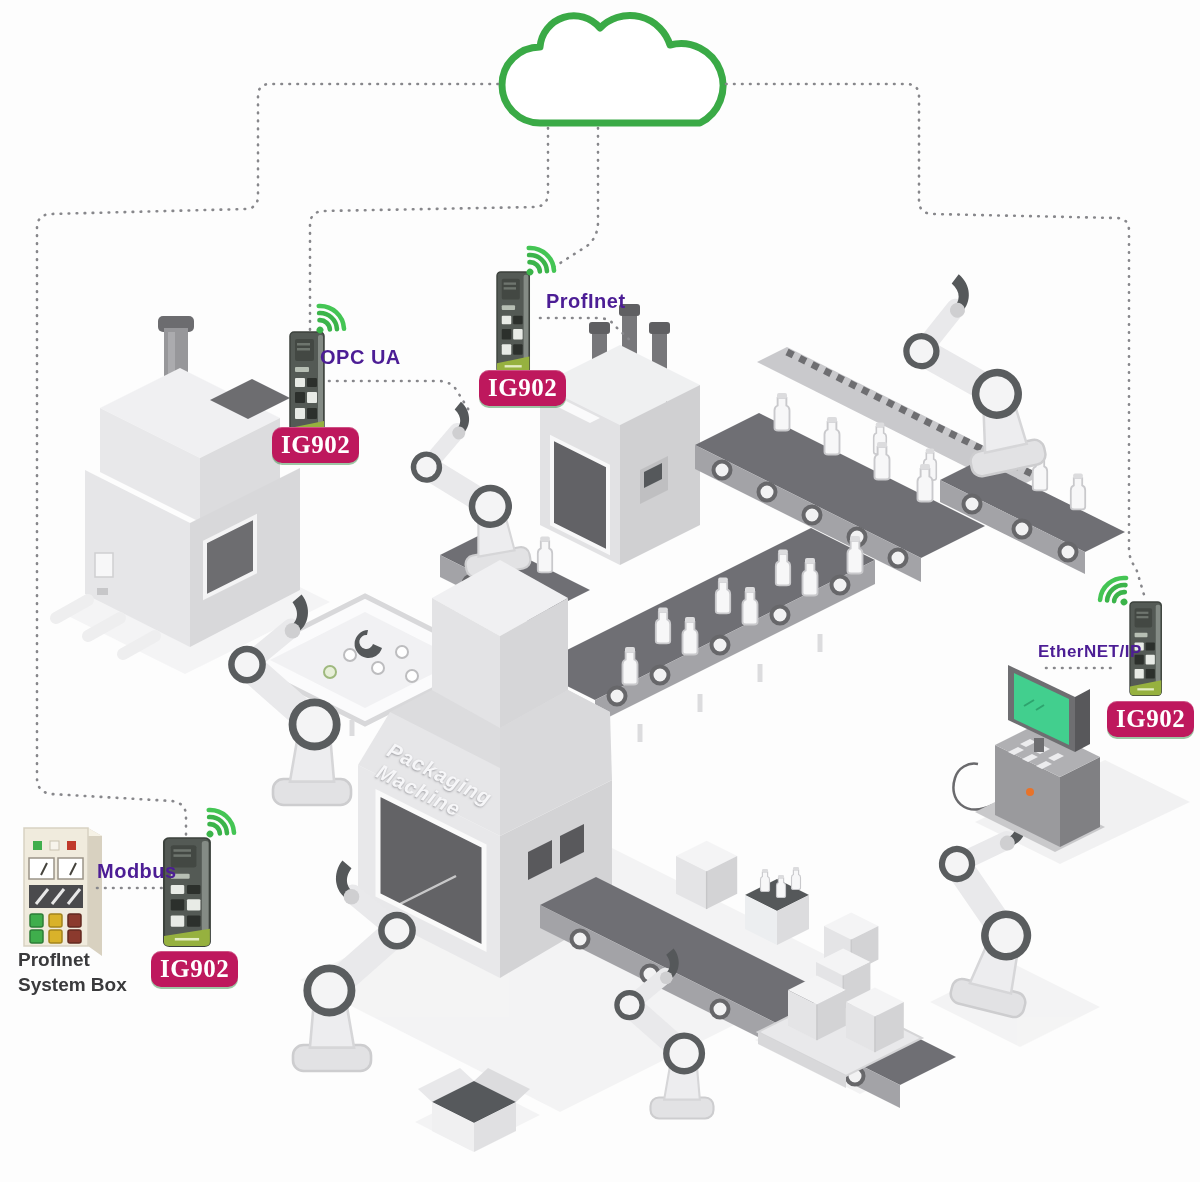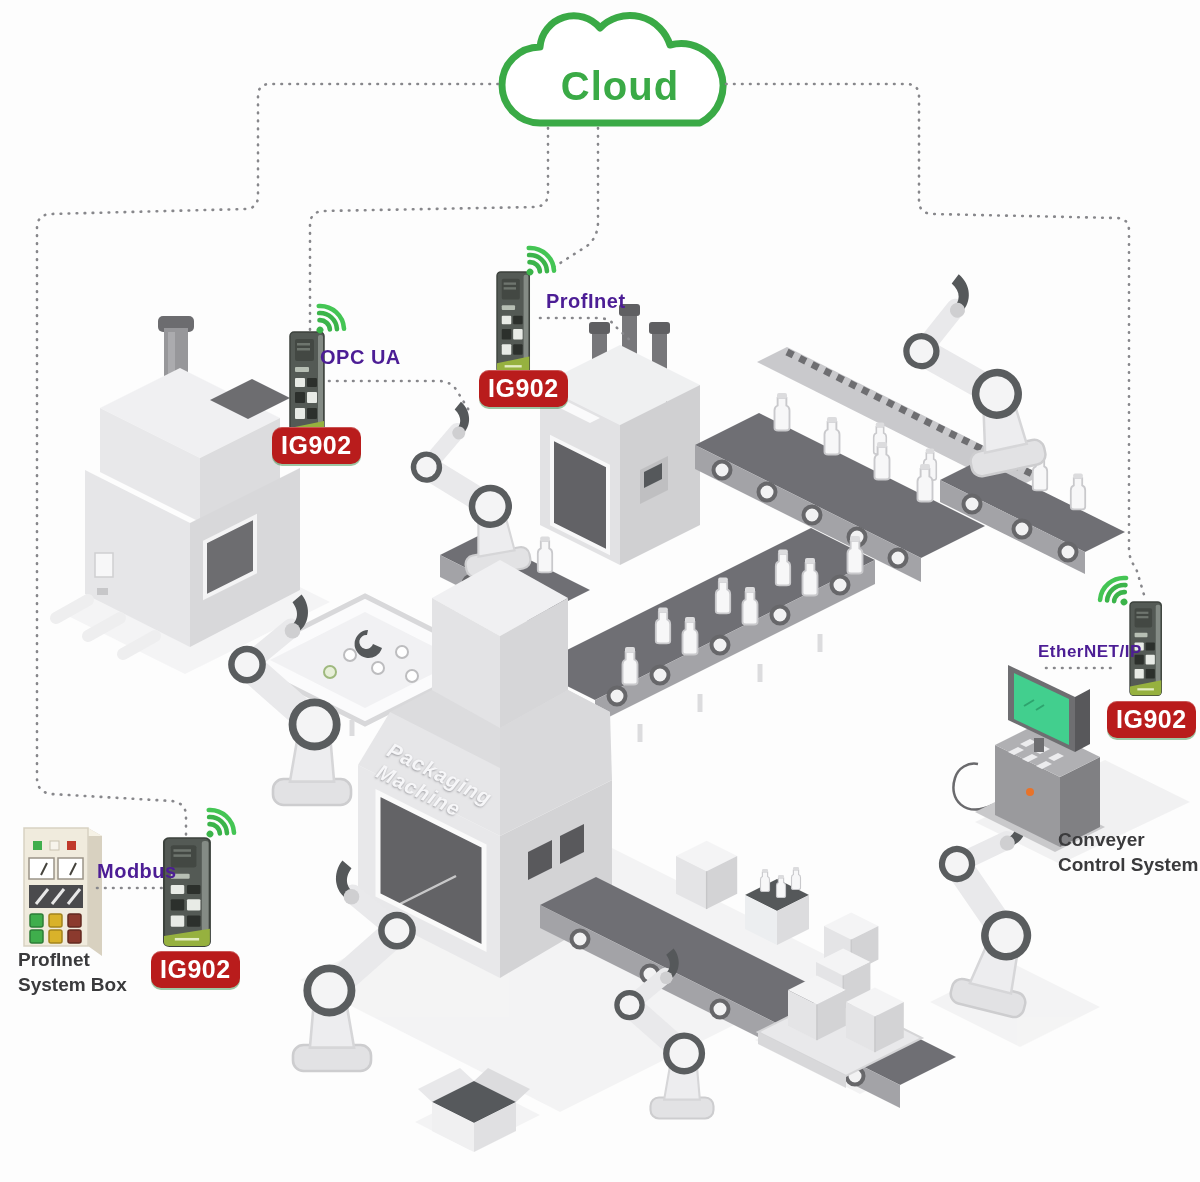--- a/index.html
+++ b/index.html
@@ -11,23 +11,24 @@
   .ov{position:absolute;white-space:nowrap;}
   .cloud-label{
     width:170px;text-align:center;font-size:40px;font-weight:700;
     color:#3aaa46;letter-spacing:1px;
   }
   .protocol{
     font-size:20px;font-weight:700;color:#4c1d95;letter-spacing:0.5px;
   }
   .protocol.small{font-size:17px;}
   .ig-badge{
-    background:#b91c1c;color:#ffffff;font-weight:700;font-size:25px;
+    background:#be185d;color:#ffffff;font-weight:700;font-size:25px;
     padding:4px 9px;border-radius:10px;letter-spacing:0.5px;
     box-shadow:0 2px 0 rgba(40,130,55,0.45), inset 0 1px 0 rgba(255,255,255,0.25);
+    font-family:Liberation Serif, serif;
   }
   .caption{
     font-size:19px;font-weight:700;color:#3a3a3c;line-height:1.3;
   }
   .caption span{display:block;}
   .machine-text{
     font-size:21px;font-style:italic;font-weight:700;color:#f6f6f8;
     text-shadow:0 1px 2px rgba(100,100,105,0.55);
     transform:rotate(26.5deg);transform-origin:left top;line-height:1.15;letter-spacing:1px;
   }
@@ -346,40 +347,35 @@
   <use href="#gw" transform="translate(497,272) scale(0.95)"></use>
   <use href="#wifi" transform="translate(530,272) rotate(42)"></use>
 
   <use href="#gw" transform="translate(164,838) scale(1.35,1.02)"></use>
   <use href="#wifi" transform="translate(210,834) rotate(42)"></use>
 
   <use href="#gw" transform="translate(1130,602) scale(0.92,0.88)"></use>
   <use href="#wifi" transform="translate(1124,602) rotate(-40)"></use>
 </svg>
 
-<div class="ov cloud-label" style="left:535px;top:64px;">Cloud</div>
 
 <div class="ov protocol" style="left:320px;top:346px;">OPC UA</div>
 <div class="ov protocol" style="left:546px;top:290px;">ProfInet</div>
 <div class="ov protocol small" style="left:1038px;top:642px;">EtherNET/IP</div>
 <div class="ov protocol" style="left:97px;top:860px;">Modbus</div>
 
 <div class="ov ig-badge" style="left:272px;top:427px;">IG902</div>
 <div class="ov ig-badge" style="left:479px;top:370px;">IG902</div>
 <div class="ov ig-badge" style="left:1107px;top:701px;">IG902</div>
 <div class="ov ig-badge" style="left:151px;top:951px;">IG902</div>
 
 <div class="ov caption" style="left:18px;top:948px;">
   <span>ProfInet</span>
   <span>System Box</span>
 </div>
 
-<div class="ov caption" style="left:1058px;top:828px;">
-  <span>Conveyer</span>
-  <span>Control System</span>
-</div>
 
 <div class="ov machine-text" style="left:394px;top:738px;">
   <span>Packaging</span>
   <span>Machine</span>
 </div>
 
 </div>
 
 </body></html>

